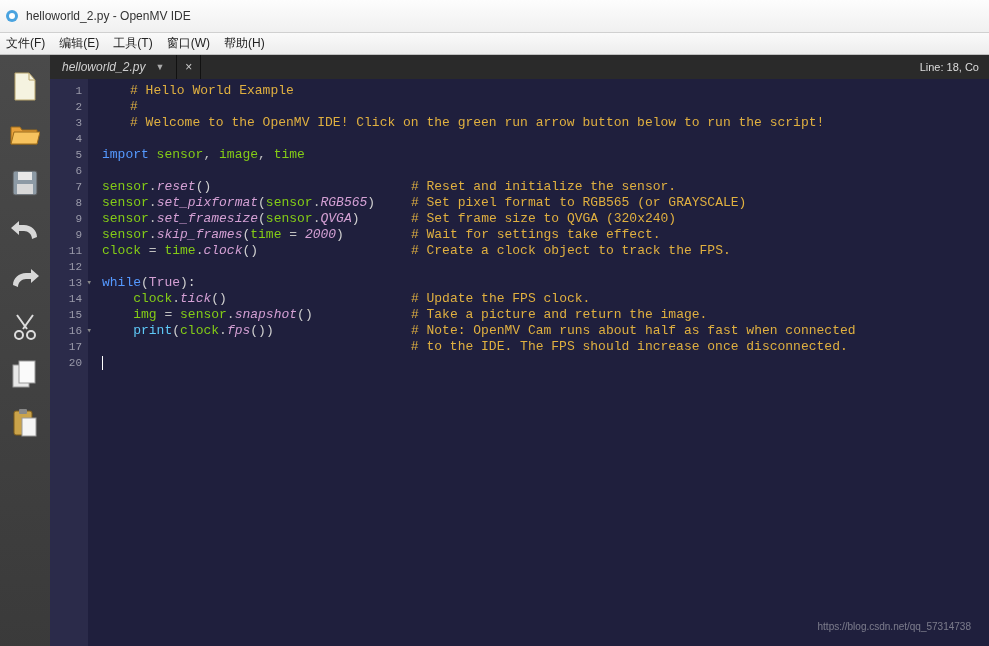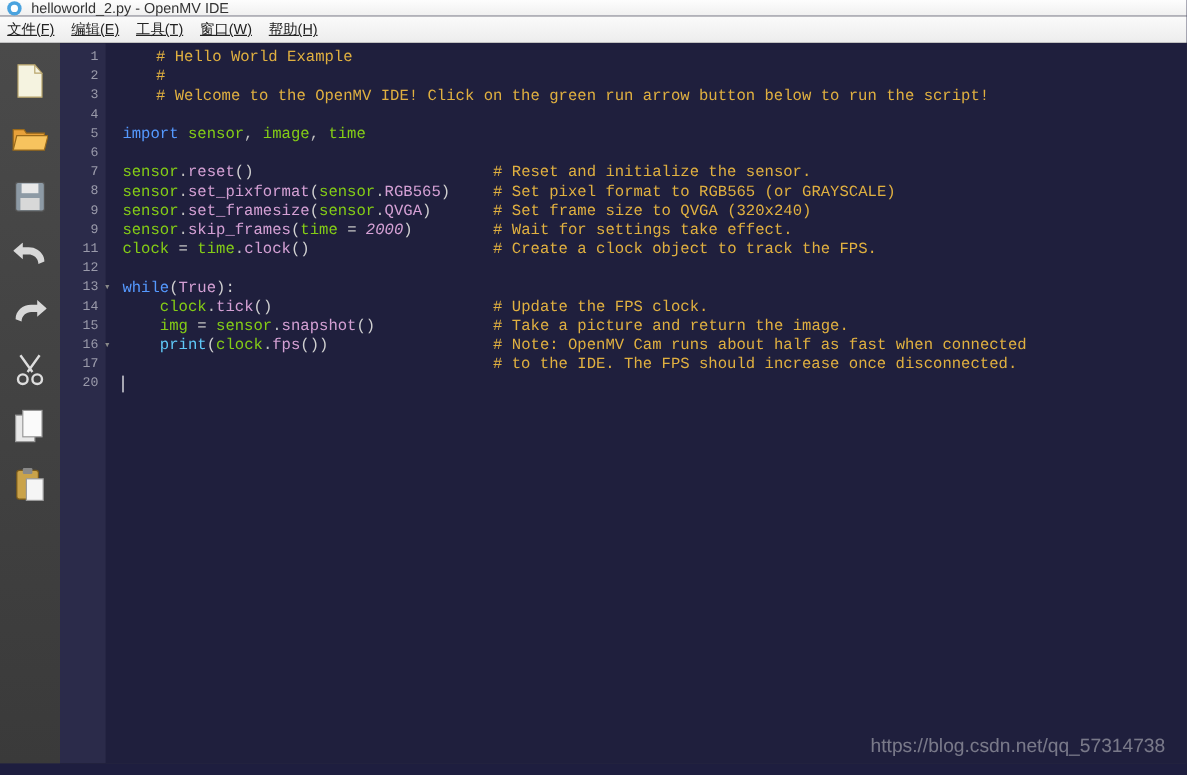--- a/index.html
+++ b/index.html
@@ -6,41 +6,40 @@
 body {
   font-family: "Microsoft YaHei", Arial, sans-serif;
   font-size: 12px;
   background: #1e1e3f;
   width: 989px;
   height: 646px;
   overflow: hidden;
   position: relative;
 }
 .titlebar {
-  height: 14px;
+  height: 33px;
   background: linear-gradient(#fdfdfd, #f0f0f0);
   border-bottom: 1px solid #d0d0d0;
   display: flex;
   align-items: center;
   padding: 0 4px;
   color: #333;
 }
 .titlebar .app-icon {
   width: 16px; height: 16px; margin-right: 6px;
   display: inline-flex; align-items: center; justify-content: center;
 }
 .menubar {
   height: 22px;
   background: linear-gradient(#fafafa, #ededed);
   border-bottom: 1px solid #c0c0c0;
   display: flex;
   align-items: center;
   padding: 0 6px;
   color: #222;
-  text-decoration: underline;
 }
 .menubar span {
   margin-right: 14px;
   cursor: default;
 }
 .workspace {
   display: flex;
   height: calc(100% - 46px);
   background: #444;
 }
@@ -130,38 +129,38 @@
   flex: 1;
   padding: 4px 0 4px 14px;
   white-space: pre;
   color: #d0d0d0;
   position: relative;
 }
 .code div { height: 16px; }
 .c-comment { color: #e0b040; margin-left: 28px; }
 .c-kw { color: #5599ff; margin-top: 40px; }
 .c-mod { color: #84cc16; }
-.c-attr { color: #d4a0d4; }
+.c-attr { color: #d4a0d4; font-style: italic; }
 .c-num { color: #d4a0d4; font-style: italic; }
 .c-op { color: #c0c0c0; }
 .c-paren { color: #d0d0d0; }
 .c-bool { color: #d4a0d4; }
 .c-builtin { color: #5fc9f8; }
 .cursor {
   display: inline-block;
   width: 1px; height: 14px;
   background: #fff;
   vertical-align: middle;
 }
 .watermark {
   position: absolute;
   right: 18px;
   bottom: 14px;
   color: rgba(230,230,230,0.45);
-  font-size: 16px;
+  font-size: 10px;
   font-family: Arial, sans-serif;
   pointer-events: none;
 }
 </style>
 </head>
 <body>
 
 <div class="titlebar">
   <span class="app-icon">
     <svg width="16" height="16" viewBox="0 0 16 16">
@@ -228,20 +227,30 @@
     <div class="tb-btn">
       <svg width="26" height="30" viewBox="0 0 26 30">
         <rect x="2" y="3" width="18" height="24" rx="2" fill="#caa34a" stroke="#7a5a1a"></rect>
           <rect x="7" y="1" width="8" height="5" rx="1" fill="#888"></rect>
           <rect x="10" y="10" width="14" height="18" fill="#f5f5f5" stroke="#999"></rect>
       </svg>
     </div>
   </div>
 
   <div class="editor-area">
+    <div class="tabbar">
+      <div class="tab">
+        <span>helloworld_2.py</span>
+        <span class="dd">▼</span>
+      </div>
+      <div class="tab-close">
+        <span>×</span>
+      </div>
+      <div class="tab-status">Line: 18, Co</div>
+    </div>
 
     <div class="code-wrap">
       <div class="gutter" id="gutter">
           <div>1</div>
           <div>2</div>
           <div>3</div>
           <div>4</div>
           <div>5</div>
           <div>6</div>
           <div>7</div>

